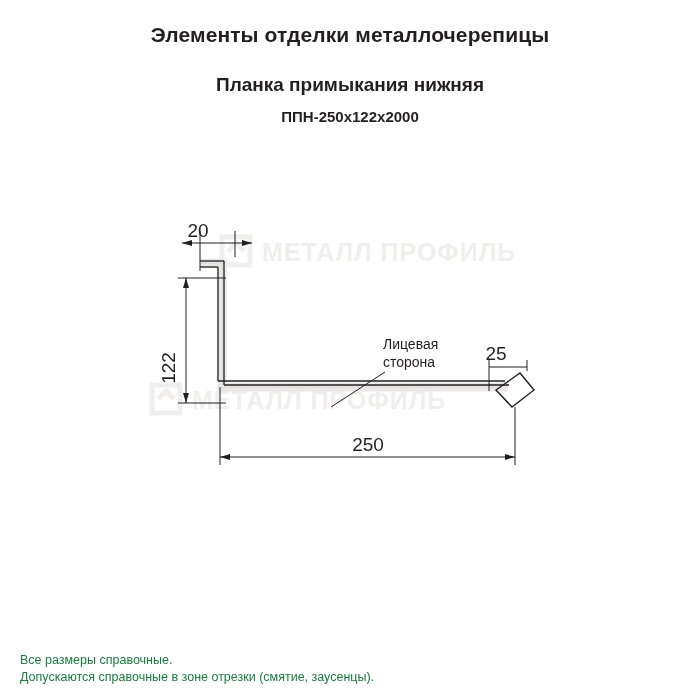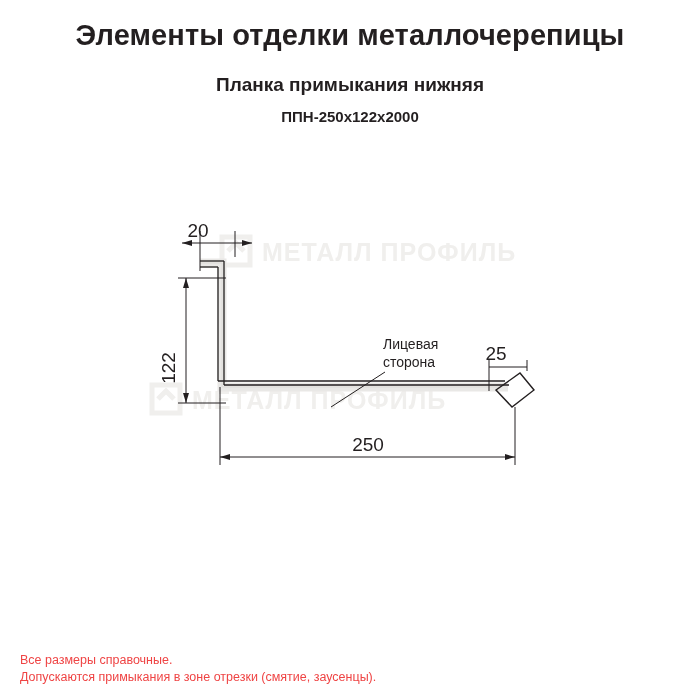--- a/index.html
+++ b/index.html
@@ -21,21 +21,21 @@
     height: 700px;
   }
   .title-block {
     position: absolute;
     top: 20px;
     left: 0;
     width: 700px;
     text-align: center;
   }
   .title-main {
-    font-size: 29px;
+    font-size: 21px;
     font-weight: bold;
     letter-spacing: 0.1px;
     line-height: 30px;
     margin: 0;
   }
   .title-sub {
     font-size: 19px;
     font-weight: bold;
     line-height: 26px;
     margin: 0;
@@ -55,21 +55,21 @@
     width: 700px;
     height: 360px;
   }
   .footer {
     position: absolute;
     left: 20px;
     bottom: 14px;
     width: 660px;
     font-size: 12.5px;
     line-height: 17px;
-    color: #ef4444;
+    color: #15803d;
   }
   .footer div {
     white-space: nowrap;
   }
   svg {
     display: block;
   }
   .dim-text {
     font-family: "Liberation Sans", sans-serif;
     font-size: 19px;
@@ -168,16 +168,16 @@
         <path d="M331 232 L385 197"></path>
       </g>
       <text class="note-text" x="383" y="174" text-anchor="start">Лицевая</text>
       <text class="note-text" x="383" y="192" text-anchor="start">сторона</text>
 
     </svg>
   </div>
 
   <div class="footer">
     <div>Все размеры справочные.</div>
-    <div>Допускаются примыкания в зоне отрезки (смятие, заусенцы).</div>
+    <div>Допускаются справочные в зоне отрезки (смятие, заусенцы).</div>
   </div>
 
 </div>
 
 </body></html>

